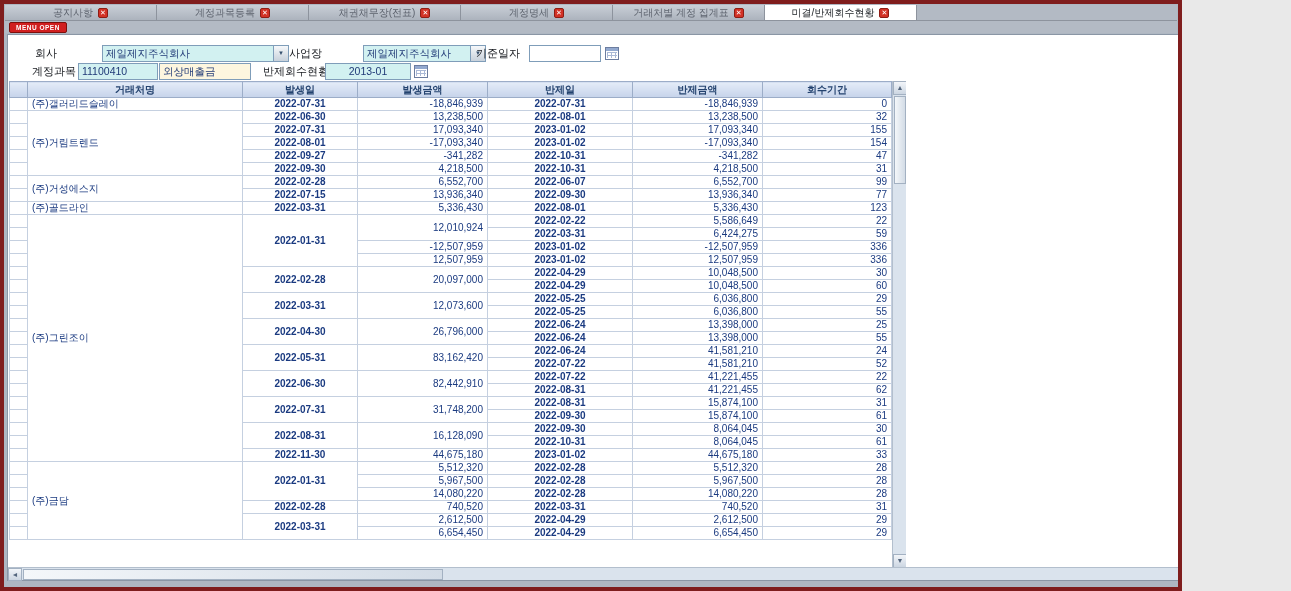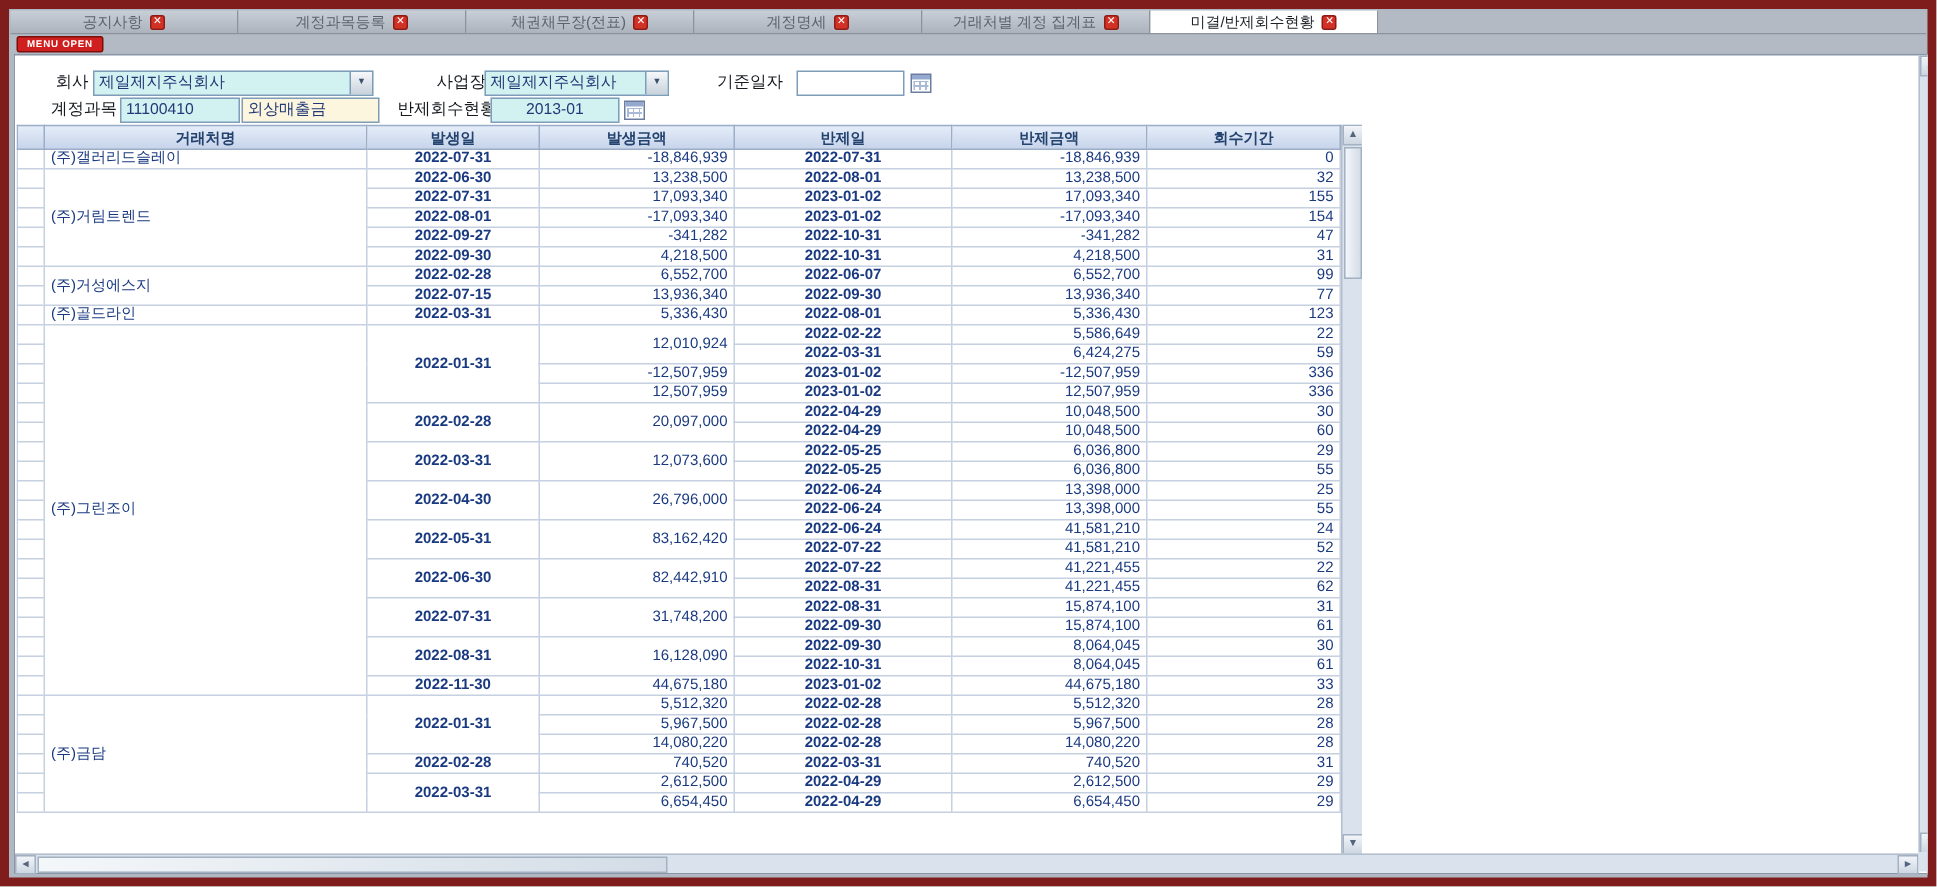--- a/index.html
+++ b/index.html
@@ -1,17 +1,17 @@
 <!DOCTYPE html>
 <html><head>
 <meta charset="utf-8">
 <style>
   html,body{margin:0;padding:0;background:#e9e9e9;font-family:"Liberation Sans","DejaVu Sans",sans-serif;}
   *{box-sizing:border-box;}
-  .window{position:relative;width:1291px;height:591px;background:#aeb7c2;border:6px solid #7f1d1d;overflow:hidden;}
+  .window{position:relative;width:1182px;height:591px;background:#aeb7c2;border:4px solid #7f1d1d;overflow:hidden;}
 
   
   .tabbar{position:absolute;left:1px;top:1px;right:1px;height:16px;display:flex;background:#b3bac4;border-bottom:1px solid #8d939d;}
   .tab{width:152px;display:flex;align-items:center;justify-content:center;gap:5px;font-size:10px;color:#5d636e;
        background:linear-gradient(#c9cfd7,#acb3bd);border-right:1px solid #8d939d;cursor:default;white-space:nowrap;overflow:hidden;}
   .tab.active{background:#ffffff;color:#1d2126;}
   .tab-x{display:inline-block;width:10px;height:10px;background:#d23226;border:1px solid #8e1c14;border-radius:2px;
          color:#fff;font-size:7px;line-height:8px;text-align:center;flex:0 0 auto;}
 
   
@@ -22,21 +22,21 @@
   
   .content{position:absolute;left:3px;top:30px;width:1285px;height:547px;background:#fff;border:1px solid #8a96a5;}
 
   .flabel{position:absolute;font-size:11px;font-weight:normal;color:#15181d;line-height:17px;white-space:nowrap;}
   .field{position:absolute;height:17px;border:1px solid #7f9db9;background:#d2f1f1;font-size:10.5px;color:#203a77;
          line-height:15px;padding:0 3px;white-space:nowrap;overflow:hidden;}
   .field.cream{background:#fdf6df;}
   .field.center{text-align:center;}
   .select .arrow{position:absolute;right:0;top:0;bottom:0;width:15px;background:linear-gradient(#f6f8fa,#c8d1db);
          border-left:1px solid #7f9db9;text-align:center;font-size:6px;line-height:15px;color:#37506e;}
-  .select{padding-right:34px;}
+  .select{padding-right:34px;margin-left:42px;}
   .date-sel{display:block;height:13px;margin-top:19px;line-height:13px;background:#2f5bd7;color:#fff;}
 
   .cal{position:absolute;width:14px;height:13px;border:1px solid #6c7da0;background:#fff;}
   .cal-top{position:absolute;top:0;left:0;right:0;height:3px;background:#93a9cf;}
   .cal-grid{position:absolute;left:1px;right:1px;top:4px;bottom:1px;
      background:repeating-linear-gradient(to right,#aab9d6 0 1px,transparent 1px 4px),
                 repeating-linear-gradient(to bottom,#aab9d6 0 1px,transparent 1px 3px);}
 
   
   .grid-wrap{position:absolute;left:1px;top:46px;width:897px;height:487px;overflow:hidden;background:#fff;}

